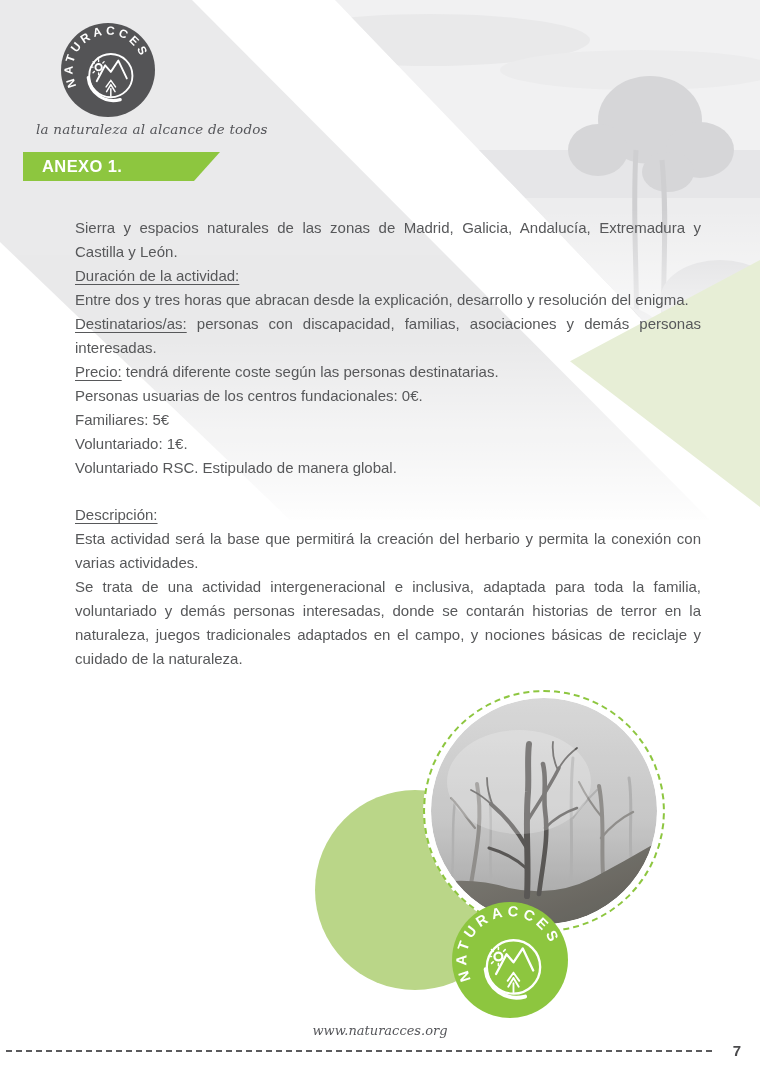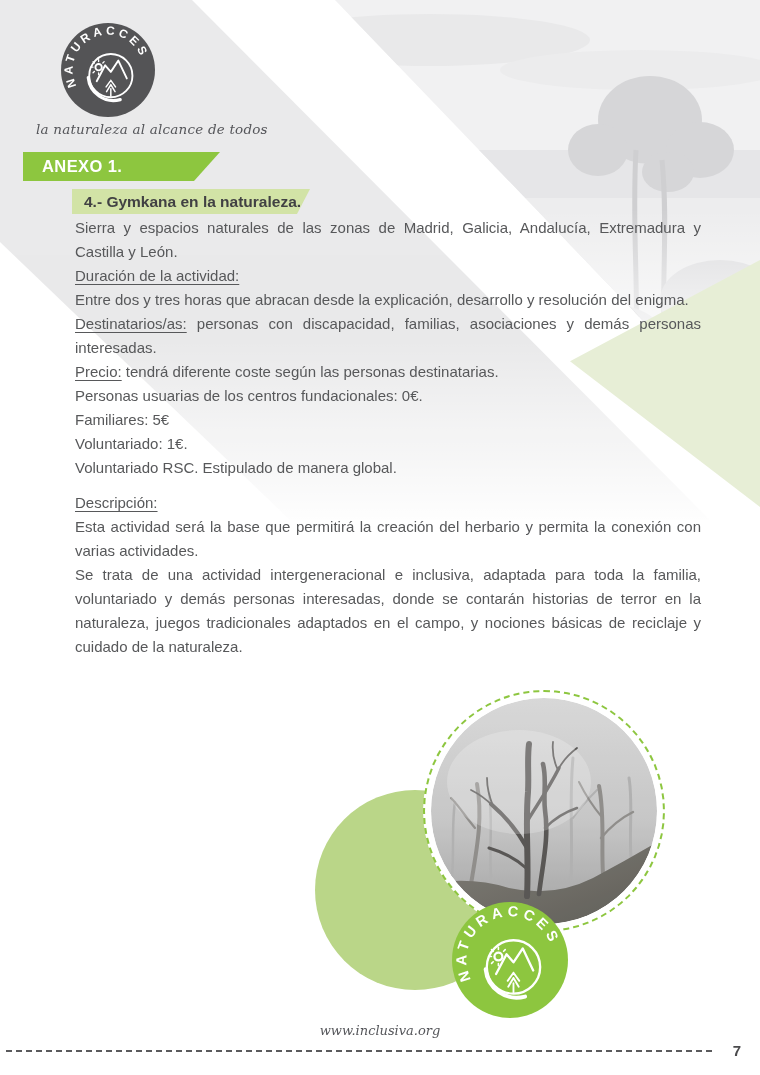--- a/index.html
+++ b/index.html
@@ -60,21 +60,21 @@
     clip-path:polygon(0 0,100% 0,calc(100% - 13px) 100%,0 100%);
   }
   .section-title span{
     display:block;padding-left:12px;line-height:25px;
     color:#414143;font-weight:bold;font-size:15.5px;
   }
   
   .body-text{position:absolute;left:75px;top:216px;width:626px;z-index:2;font-size:15px;line-height:24px;}
   .body-text p{margin:0;}
   .body-text p.just{text-align:justify;}
-  .body-text p.gap{margin-top:11px;}
+  .body-text p.gap{margin-top:23px;}
   .body-text .u{text-decoration:underline;text-underline-offset:3px;}
   
   .green-circle{
     position:absolute;left:315px;top:790px;width:200px;height:200px;border-radius:50%;
     background:var(--circle_green,#bad688);z-index:3;
   }
   .photo-circle{
     position:absolute;left:423px;top:690px;width:242px;height:242px;border-radius:50%;
     background:#ffffff;border:2px dashed var(--green,#8dc63f);box-sizing:border-box;
     display:flex;align-items:center;justify-content:center;z-index:4;
@@ -145,23 +145,20 @@
       <text class="logo-arc-text"><textPath href="#logoArc" startOffset="4">NATURACCES</textPath></text>
     </svg>
   </div>
 
   <div class="tagline">la naturaleza al alcance de todos</div>
 
   <div class="anexo-banner">
     <span>ANEXO 1.</span>
   </div>
 
-  <div class="section-title">
-    <span>4.- Gymkana en la naturaleza.</span>
-  </div>
 
   <div class="body-text">
     <p class="just"><span class="u"></span><span>Sierra y espacios naturales de las zonas de Madrid, Galicia, Andalucía, Extremadura y Castilla y León.</span></p>
     <p><span class="u">Duración de la actividad:</span><span></span></p>
     <p><span class="u"></span><span>Entre dos y tres horas que abracan desde la explicación, desarrollo y resolución del enigma.</span></p>
     <p class="just"><span class="u">Destinatarios/as:</span><span> personas con discapacidad, familias, asociaciones y demás personas interesadas.</span></p>
     <p><span class="u">Precio:</span><span> tendrá diferente coste según las personas destinatarias.</span></p>
     <p><span class="u"></span><span>Personas usuarias de los centros fundacionales: 0€.</span></p>
     <p><span class="u"></span><span>Familiares: 5€</span></p>
     <p><span class="u"></span><span>Voluntariado: 1€.</span></p>
@@ -230,17 +227,17 @@
         <path d="M38 62 L47 45 L53 52 L61 40 L70 59"></path>
         <circle cx="40" cy="47" r="3.4"></circle>
         <path d="M40 41 V39 M40 53 V55 M34 47 H32 M35.5 42.5 L34.1 41.1 M44.5 42.5 L45.9 41.1 M35.5 51.5 L34.1 52.9" stroke-width="1.4"></path>
         <path d="M53 61 L48 68 M53 61 L58 68 M53 65.5 L48.5 73 M53 65.5 L57.5 73 M53 70 L53 78" stroke-width="1.6"></path>
         <path d="M29 58 A 27 27 0 0 0 63 81.5" stroke-width="3.4"></path>
       </g>
       <text class="logo-arc-text"><textPath href="#logoArc" startOffset="4">NATURACCES</textPath></text>
     </svg>
   </div>
 
-  <div class="website">www.inclusiva.org</div>
+  <div class="website">www.naturacces.org</div>
   <div class="footer-line"></div>
   <div class="page-number">7</div>
 
 </div>
 
 </body></html>

